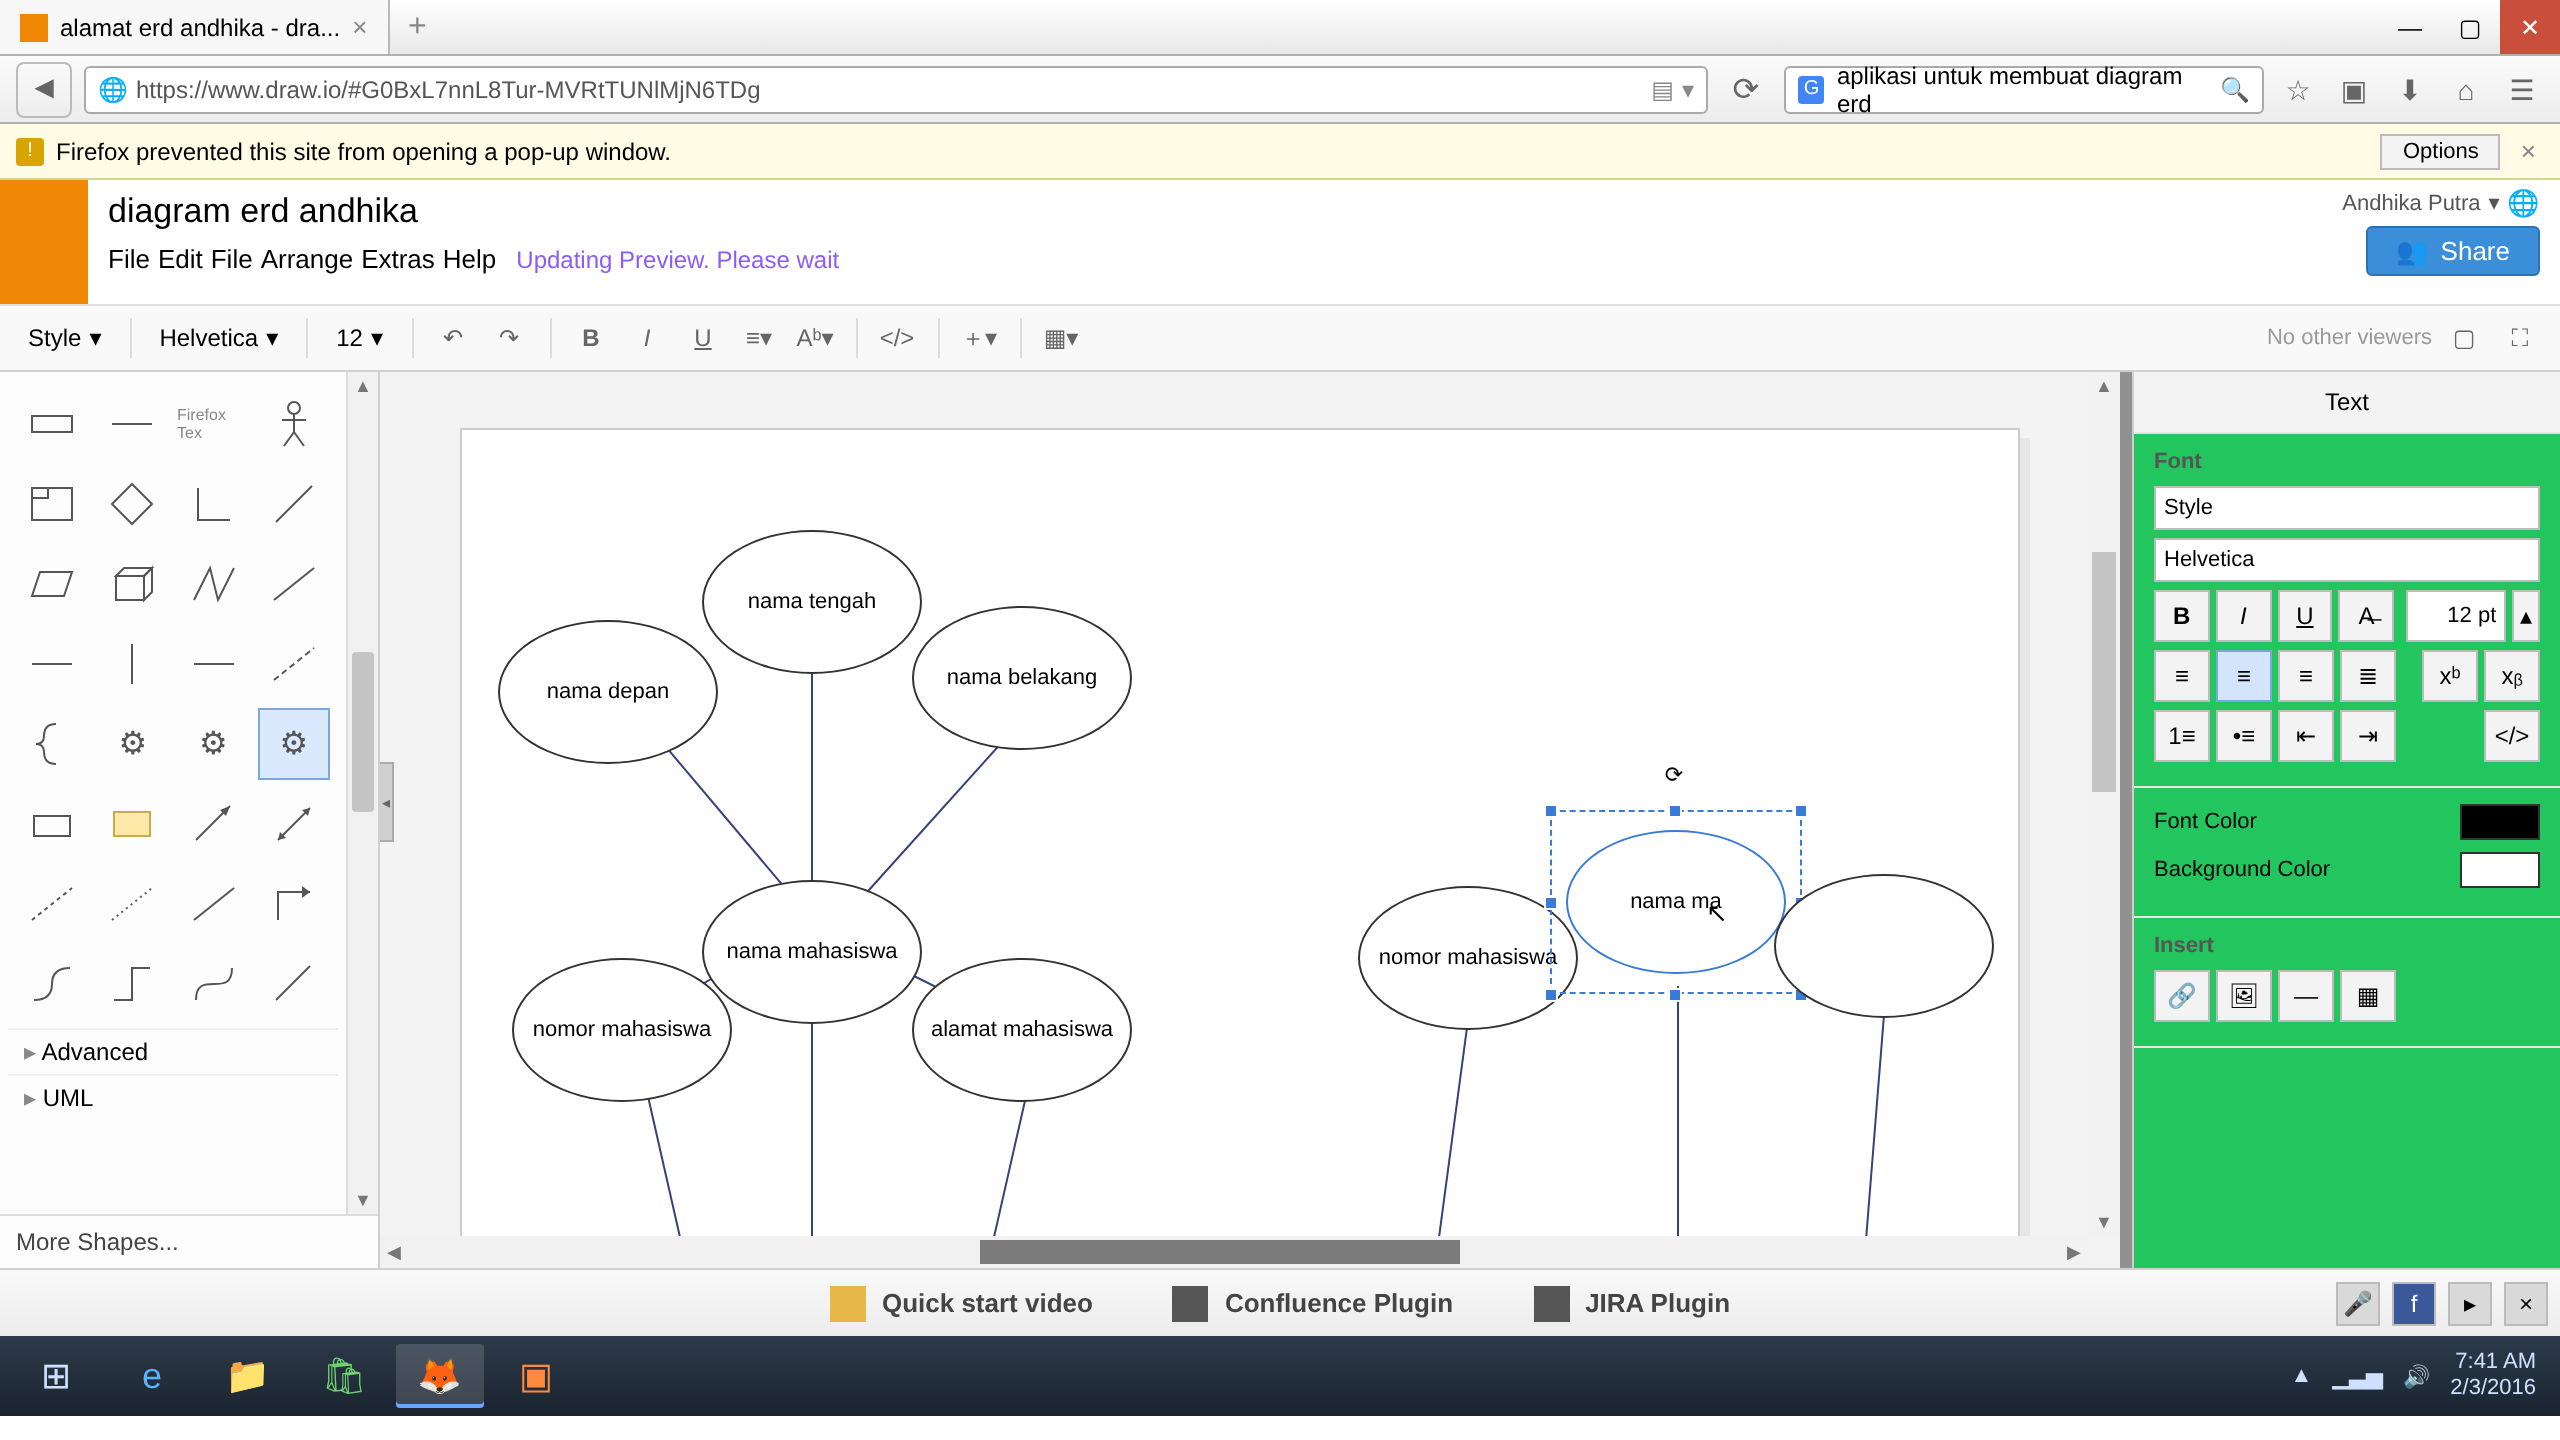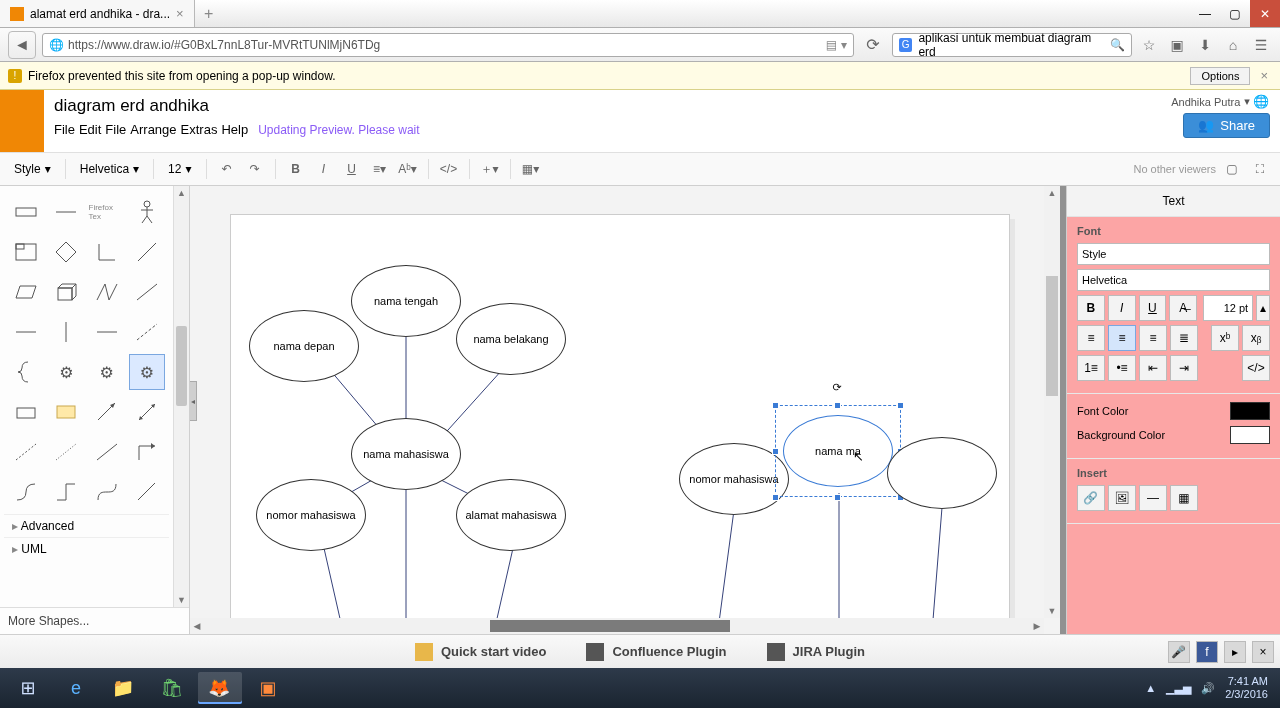--- a/index.html
+++ b/index.html
@@ -80,21 +80,21 @@
 .canvas-scroll-h .thumb{ position:absolute; top:2px; bottom:2px; left:300px; width:240px; background:#7b7b7b; }
 .paper { position: absolute; left: 40px; top: 28px; width: 780px; height: 700px; background: #fff; border: 1px solid #ccc; box-shadow: 5px 5px 0 #e6e6e6; }
 .ellipse { position: absolute; border: 1px solid #333; border-radius: 50%; display: flex; align-items: center; justify-content: center; font-size: 11px; background: #fff; text-align:center; padding:0 4px; }
 .ellipse.sel { border-color:#3a7bd5; }
 .sel-handle { position:absolute; width:7px; height:7px; background:#3a7bd5; border:1px solid #fff; }
 .rot-handle { position:absolute; width:12px; height:12px; display:flex; align-items:center; justify-content:center; font-size:11px; }
 svg.lines { position:absolute; left:0; top:0; width:100%; height:100%; pointer-events:none; }
 .collapse-tab { position:absolute; left:-1px; top:195px; width:8px; height:40px; background:#cfcfcf; border:1px solid #aaa; display:flex; align-items:center; justify-content:center; font-size:8px; color:#666; }
 
 
-.fmtpanel { width: 214px; border-left: 1px solid #cfcfcf; background: #fca5a5; display:flex; flex-direction:column; }
+.fmtpanel { width: 214px; border-left: 1px solid #cfcfcf; background: #22c55e; display:flex; flex-direction:column; }
 .fmtpanel .panel-title { text-align:center; padding:8px; font-size:12px; border-bottom:1px solid #e3e3e3; background:#f3f3f3; }
 .fmtpanel .section { padding: 8px 10px; border-bottom:1px solid #e8e8e8; }
 .fmtpanel .section-label { font-size:11px; font-weight:bold; margin-bottom:6px; color:#555; }
 .fmtpanel input.txt { width:100%; height:22px; border:1px solid #bbb; padding:0 4px; font-size:11px; margin-bottom:4px; }
 .fmtpanel .btnrow { display:flex; gap:3px; margin-bottom:4px; }
 .fmtpanel .pbtn { width:28px; height:26px; border:1px solid #bbb; background:#f3f3f3; display:flex; align-items:center; justify-content:center; font-size:12px; }
 .fmtpanel .pbtn.active { background:#d4e5fb; border-color:#7aa7e0; }
 .fmtpanel .sizebox { width:50px; height:26px; border:1px solid #bbb; text-align:right; padding:0 4px; font-size:11px; }
 .fmtpanel .colorrow { display:flex; align-items:center; justify-content:space-between; font-size:11px; margin-bottom:6px;text-align:center; }
 .fmtpanel .swatch { width:40px; height:18px; border:1px solid #333; }
@@ -420,21 +420,21 @@
         <line x1="90" y1="320" x2="115" y2="430" stroke="#36427a"></line>
         <line x1="285" y1="320" x2="260" y2="430" stroke="#36427a"></line>
         <line x1="175" y1="262" x2="175" y2="430" stroke="#36427a"></line>
         <line x1="505" y1="280" x2="485" y2="430" stroke="#36427a"></line>
         <line x1="608" y1="278" x2="608" y2="430" stroke="#36427a"></line>
         <line x1="712" y1="280" x2="700" y2="430" stroke="#36427a"></line>
       </svg>
       <div class="ellipse" style="left:18px; top:95px; width:110px; height:72px">nama depan</div>
       <div class="ellipse" style="left:120px; top:50px; width:110px; height:72px">nama tengah</div>
       <div class="ellipse" style="left:225px; top:88px; width:110px; height:72px">nama belakang</div>
-      <div class="ellipse" style="left:120px; top:203px; width:110px; height:72px">nama mahasiswa</div>
+      <div class="ellipse" style="left:120px; top:225px; width:110px; height:72px">nama mahasiswa</div>
       <div class="ellipse" style="left:25px; top:264px; width:110px; height:72px">nomor mahasiswa</div>
       <div class="ellipse" style="left:225px; top:264px; width:110px; height:72px">alamat mahasiswa</div>
       <div class="ellipse" style="left:448px; top:228px; width:110px; height:72px">nomor mahasiswa</div>
 
       <div class="ellipse sel" style="left:552px; top:200px; width:110px; height:72px">nama ma</div>
       <div style="position:absolute; left:544px; top:190px; width:126px; height:92px; border:1px dashed #3a7bd5;"></div>
       <div class="sel-handle" style="left:541px; top:187px"></div>
       <div class="sel-handle" style="left:603px; top:187px"></div>
       <div class="sel-handle" style="left:666px; top:187px"></div>
       <div class="sel-handle" style="left:541px; top:233px"></div>

